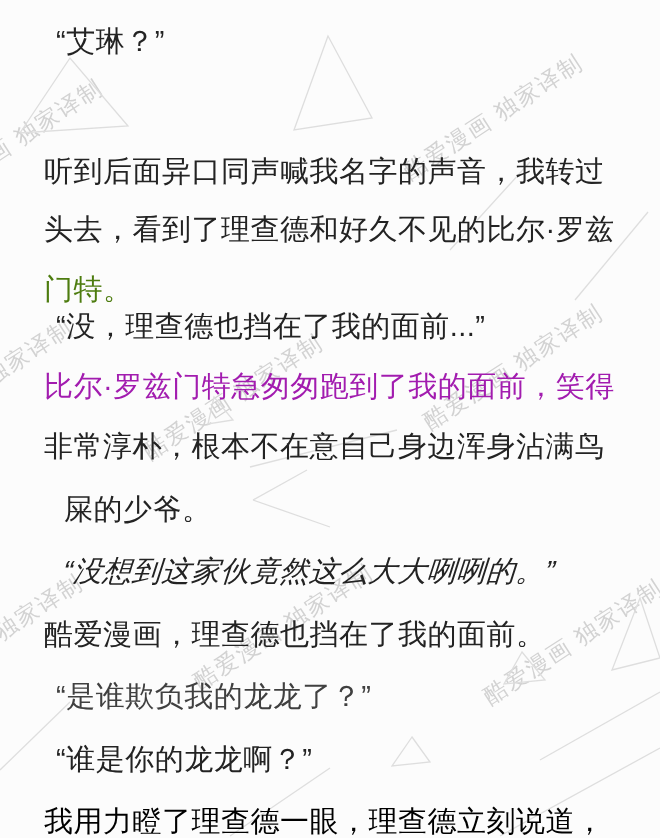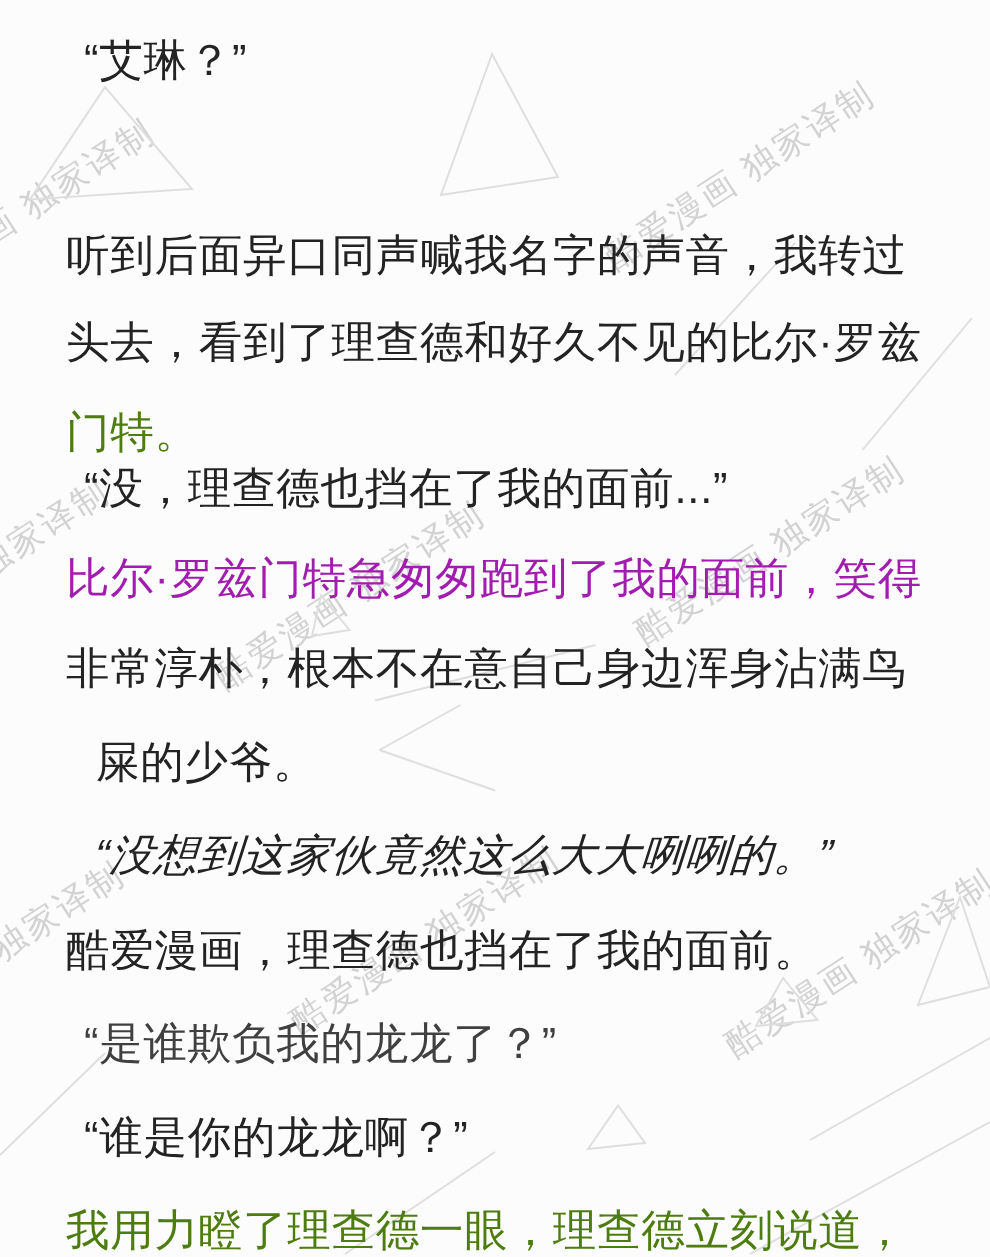--- a/index.html
+++ b/index.html
@@ -73,15 +73,15 @@
       <div class="line narration" style="top: 198px; left: 44px; color: rgb(35, 35, 35);">头去，看到了理查德和好久不见的比尔·罗兹</div>
       <div class="line narration" style="top: 258px; left: 44px; color: #4d7c0f;">门特。</div>
       <div class="line quote" style="top: 295px; left: 56px; color: rgb(35, 35, 35);">“没，理查德也挡在了我的面前...”</div>
       <div class="line narration" style="top: 355px; left: 44px; color: #a21caf;">比尔·罗兹门特急匆匆跑到了我的面前，笑得</div>
       <div class="line narration" style="top: 415px; left: 44px; color: rgb(35, 35, 35);">非常淳朴，根本不在意自己身边浑身沾满鸟</div>
       <div class="line narration" style="top: 478px; left: 44px; color: rgb(35, 35, 35); margin-left: 20px;">屎的少爷。</div>
       <div class="line italic-quote" style="top: 540px; left: 62px; color: rgb(35, 35, 35);">“没想到这家伙竟然这么大大咧咧的。”</div>
       <div class="line narration" style="top: 603px; left: 44px; color: rgb(35, 35, 35);">酷爱漫画，理查德也挡在了我的面前。</div>
       <div class="line quote" style="top: 665px; left: 56px; color: #404040;">“是谁欺负我的龙龙了？”</div>
       <div class="line quote" style="top: 728px; left: 56px; color: rgb(35, 35, 35);">“谁是你的龙龙啊？”</div>
-      <div class="line narration" style="top: 790px; left: 44px; color: #4d7c0f;">我用力瞪了理查德一眼，理查德立刻说道，</div>
+      <div class="line narration" style="top: 790px; left: 44px; color: #000000;">我用力瞪了理查德一眼，理查德立刻说道，</div>
     </div>
 </div>
 
 </body></html>

